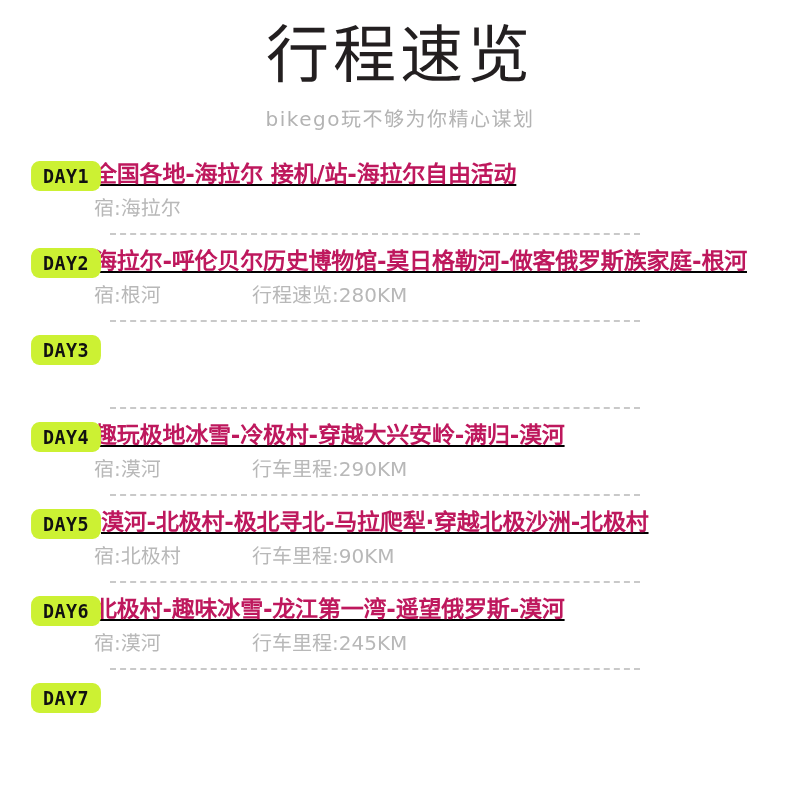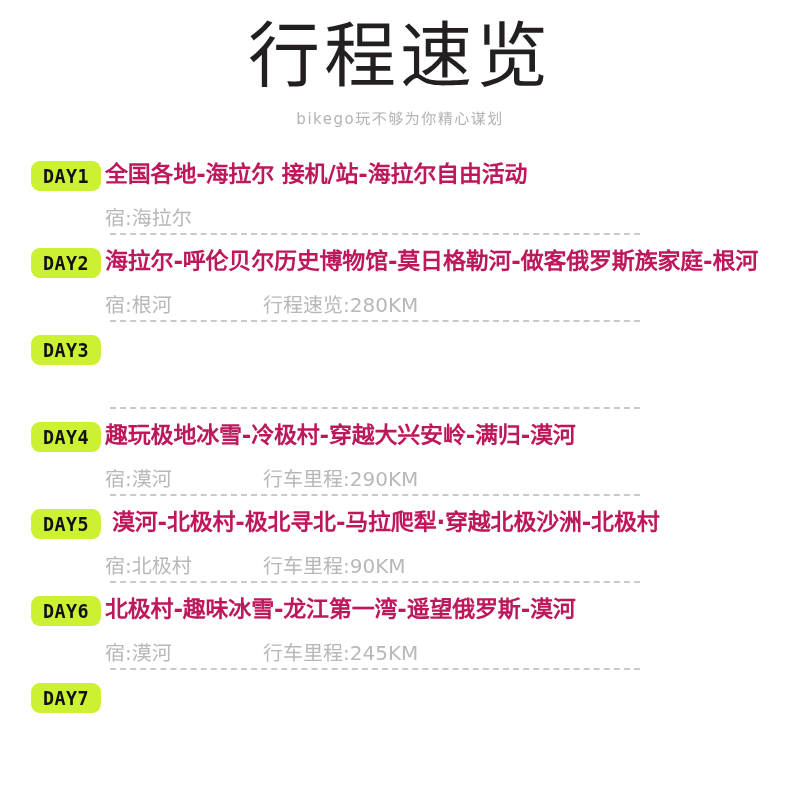--- a/index.html
+++ b/index.html
@@ -15,49 +15,50 @@
     overflow: hidden;
     position: relative;
   }
 
   
   .header {
     text-align: center;
     padding-top: 18px;
   }
   .page-title {
-    font-size: 72px;
+    font-size: 63px;
     line-height: 76px;
     letter-spacing: 4px;
     color: #231f20;
     font-weight: 300;
     font-family: "DejaVu Sans", "Liberation Sans", sans-serif;
     margin: 0;
     height: 80px;
   }
   .page-subtitle {
-    font-size: 15px;
+    font-size: 20px;
     line-height: 30px;
     letter-spacing: 1.5px;
     color: #b3b3b3;
     font-weight: 400;
     margin: 6px 0 0 0;
     font-family: "DejaVu Sans", "Liberation Sans", sans-serif;
   }
 
   
   .itinerary {
     margin-top: 22px;
     padding: 0;
   }
   .day-row {
     position: relative;
     height: 87px;
-    padding-left: 23px;
+    padding-left: 12px;
     box-sizing: border-box;
+    text-decoration: underline;
   }
   .day-badge {
     position: absolute;
     left: 28px;
     top: 5px;
     width: 76px;
     height: 30px;
     background: #ccf133;
     border-radius: 9px;
     color: #111111;
@@ -78,21 +79,21 @@
   .day-route {
     font-size: 23px;
     line-height: 30px;
     font-weight: bold;
     color: #be185d;
     white-space: nowrap;
     letter-spacing: -0.2px;
     font-family: "DejaVu Sans", "Liberation Sans", sans-serif;
   }
   .day-meta {
-    margin-top: 15px;
+    margin-top: 5px;
     font-size: 20px;
     line-height: 28px;
     color: #b8b8b8;
     white-space: nowrap;
     font-family: "DejaVu Sans", "Liberation Sans", sans-serif;
   }
   .meta-stay {
     display: inline-block;
     width: 158px;
     vertical-align: top;

